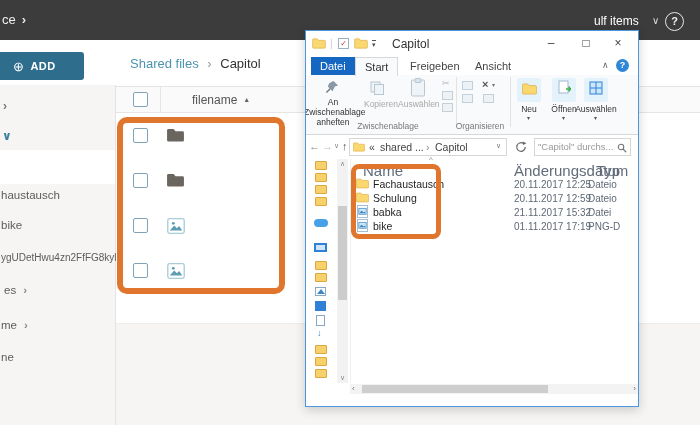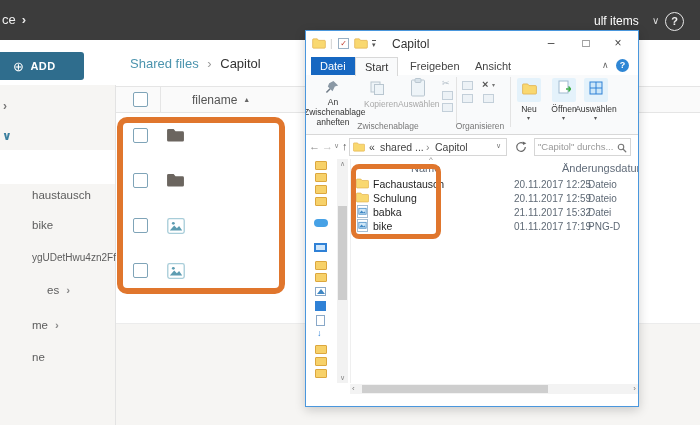--- a/index.html
+++ b/index.html
@@ -20,21 +20,21 @@
 
   .add-btn { left:0; top:52px; width:84px; height:28px; background:#2f6d8d; color:#fff; border:none; border-radius:0 3px 3px 0; font-size:11px; font-weight:bold; letter-spacing:.5px; text-align:left; padding-left:13px; cursor:pointer; font-family:"Liberation Sans",sans-serif; }
   .add-btn .plus { font-weight:normal; font-size:13px; vertical-align:-1px; margin-right:6px; }
   .breadcrumb { left:130px; top:56px; font-size:13px; }
   .bc-parent { color:#4c94ae; }
   .bc-sep { color:#999; margin:0 5px; }
   .bc-current { color:#333; }
 
   .sidebar { left:0; top:85px; width:116px; height:340px; background:#f6f5f3; border-right:1px solid #e3e3e3; }
   .side-sel { left:0; top:150px; width:115px; height:34px; background:#fff; }
-  .side-item { color:#5c5c5c; font-size:11.5px; white-space:nowrap;padding-left:31px; }
+  .side-item { color:#5c5c5c; font-size:11.5px; white-space:nowrap; }
   .side-item .chev { color:#8a8a8a; font-weight:bold; margin-left:7px; }
   .main-white { left:116px; top:85px; width:584px; height:238px; background:#fff; }
   .main-gray { left:116px; top:323px; width:584px; height:102px; background:#f6f5f3; border-top:1px solid #ececec; }
   .bottom-strip { left:0; top:425px; width:700px; height:5px; background:#fff; }
 
   .tbl-header { left:116px; top:86px; width:584px; height:27px; background:#fafafa; border-top:1px solid #e5e5e5; border-bottom:1px solid #e5e5e5; }
   .tbl-vline { left:160px; top:86px; width:1px; height:27px; background:#e5e5e5; }
   .cbx { width:15px; height:15px; background:#fff; border:1px solid #7fa4b8; border-radius:2px; }
   .th-label { left:192px; top:93px; font-size:12px; color:#555; }
   .th-sort { font-size:7px; color:#666; margin-left:6px; vertical-align:2px; }
@@ -56,21 +56,21 @@
   .rb-label { position:absolute; font-size:8.5px; color:#333; text-align:center; }
   .rb-label.gray { color:#a8a8a8;text-align:right; }
   .rb-group { position:absolute; font-size:8.5px; color:#787878; text-align:center; }
   .chip { position:absolute; width:11px; height:9px; background:#edf2f6; border:1px solid #c3cfd9; }
   .vsep { position:absolute; top:48px; width:1px; height:46px; background:#e3e3e3; }
   .icon-box { position:absolute; width:24px; height:24px; background:#e4f2fb; border-radius:2px; text-align:center; line-height:24px; cursor:pointer; }
   .dd { position:absolute; font-size:6px; color:#555; }
   .addr-glyph { position:absolute; font-size:11px; color:#555; cursor:pointer; }
   .addr-box { position:absolute; left:43px; top:107px; width:158px; height:18px; background:#fff; border:1px solid #d6d6d6; font-size:10.5px; color:#444; }
   .srch-box { position:absolute; left:228px; top:107px; width:97px; height:18px; background:#fff; border:1px solid #d6d6d6; font-size:9.5px; color:#999; padding:2px 3px; white-space:nowrap; overflow:hidden; }
-  .col-h { position:absolute; font-size:11px; color:#616c7a; cursor:pointer;margin-left:48px; }
+  .col-h { position:absolute; font-size:15px; color:#616c7a; cursor:pointer; }
   .xrow-name { position:absolute; font-size:10.5px; color:#1f1f1f; }
   .xrow-meta { position:absolute; font-size:10px; color:#5f6a76; white-space:nowrap; }
   .nav-vline { position:absolute; left:44px; top:128px; width:1px; height:224px; background:#efefef; }
   .nf { position:absolute; width:12px; height:9px; background:#f7d169; border:1px solid #dca73e; border-radius:1px; }
   .nc { position:absolute; width:14px; height:8px; background:#46a1e6; border-radius:4px; }
   .nm { position:absolute; width:13px; height:9px; background:#cfe6fa; border:2px solid #2f81d6; }
   .np { position:absolute; width:11px; height:9px; background:#fff; border:1px solid #89a8c8; }
   .np i { position:absolute; left:1px; bottom:1px; width:0; height:0; border-left:4px solid transparent; border-right:4px solid transparent; border-bottom:5px solid #3f87c4; }
   .nd { position:absolute; width:9px; height:11px; background:#fff; border:1px solid #89a8c8; }
   .na { position:absolute; font-size:9px; color:#2f81d6; font-weight:bold; }
@@ -110,21 +110,21 @@
   <span class="bc-current">Capitol</span>
 </div>
 
 <div class="abs sidebar"></div>
 <span class="abs" style="left:3px;top:99px;color:#777;font-size:12px;font-weight:bold">›</span>
 <span class="abs" style="left:2px;top:129px;color:#3b7f9e;font-size:12px;font-weight:bold">∨</span>
 <div class="abs side-sel"></div>
 <div class="abs side-item" style="left:1px;top:189px"><span>haustausch</span></div>
 <div class="abs side-item" style="left:1px;top:219px"><span>bike</span></div>
 <div class="abs side-item" style="left:1px;top:252px;font-size:10px"><span>ygUDetHwu4zn2FfFG8kylI850</span></div>
-<div class="abs side-item" style="left:16px;top:284px"><span>es</span><span class="chev">›</span></div>
+<div class="abs side-item" style="left:4px;top:284px"><span>es</span><span class="chev">›</span></div>
 <div class="abs side-item" style="left:1px;top:319px"><span>me</span><span class="chev">›</span></div>
 <div class="abs side-item" style="left:1px;top:351px"><span>ne</span></div>
 
 <div class="abs main-white"></div>
 <div class="abs main-gray"></div>
 <div class="abs bottom-strip"></div>
 
 <div class="abs tbl-header">
   <div class="cbx abs" style="left:17px;top:5px"></div>
 </div>

